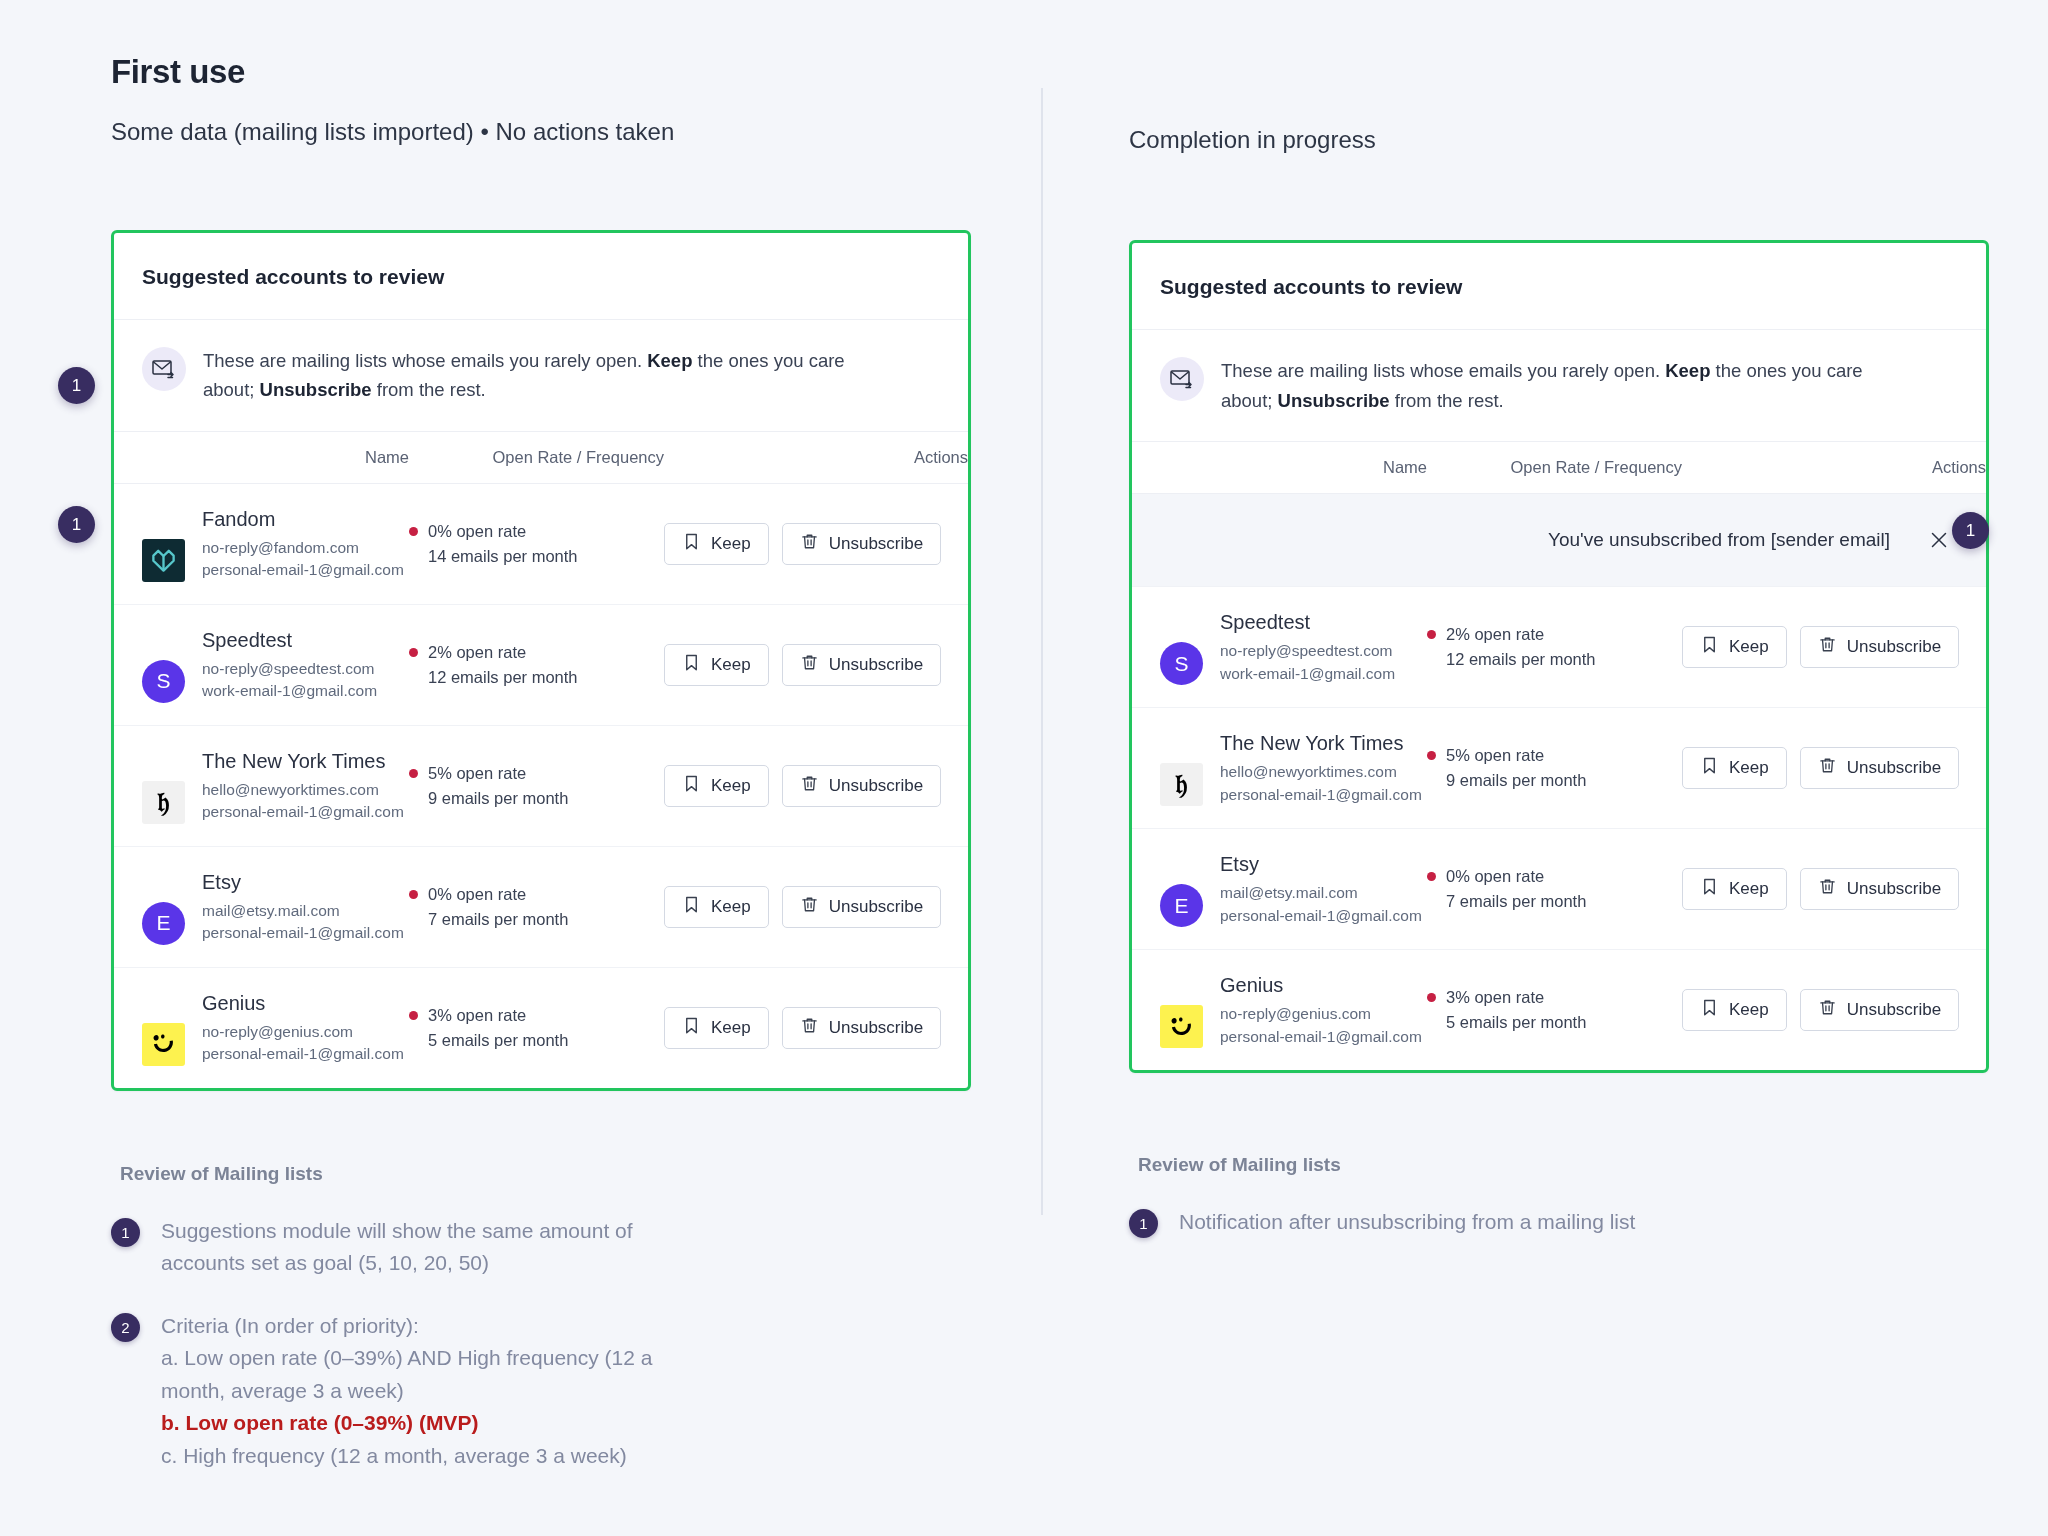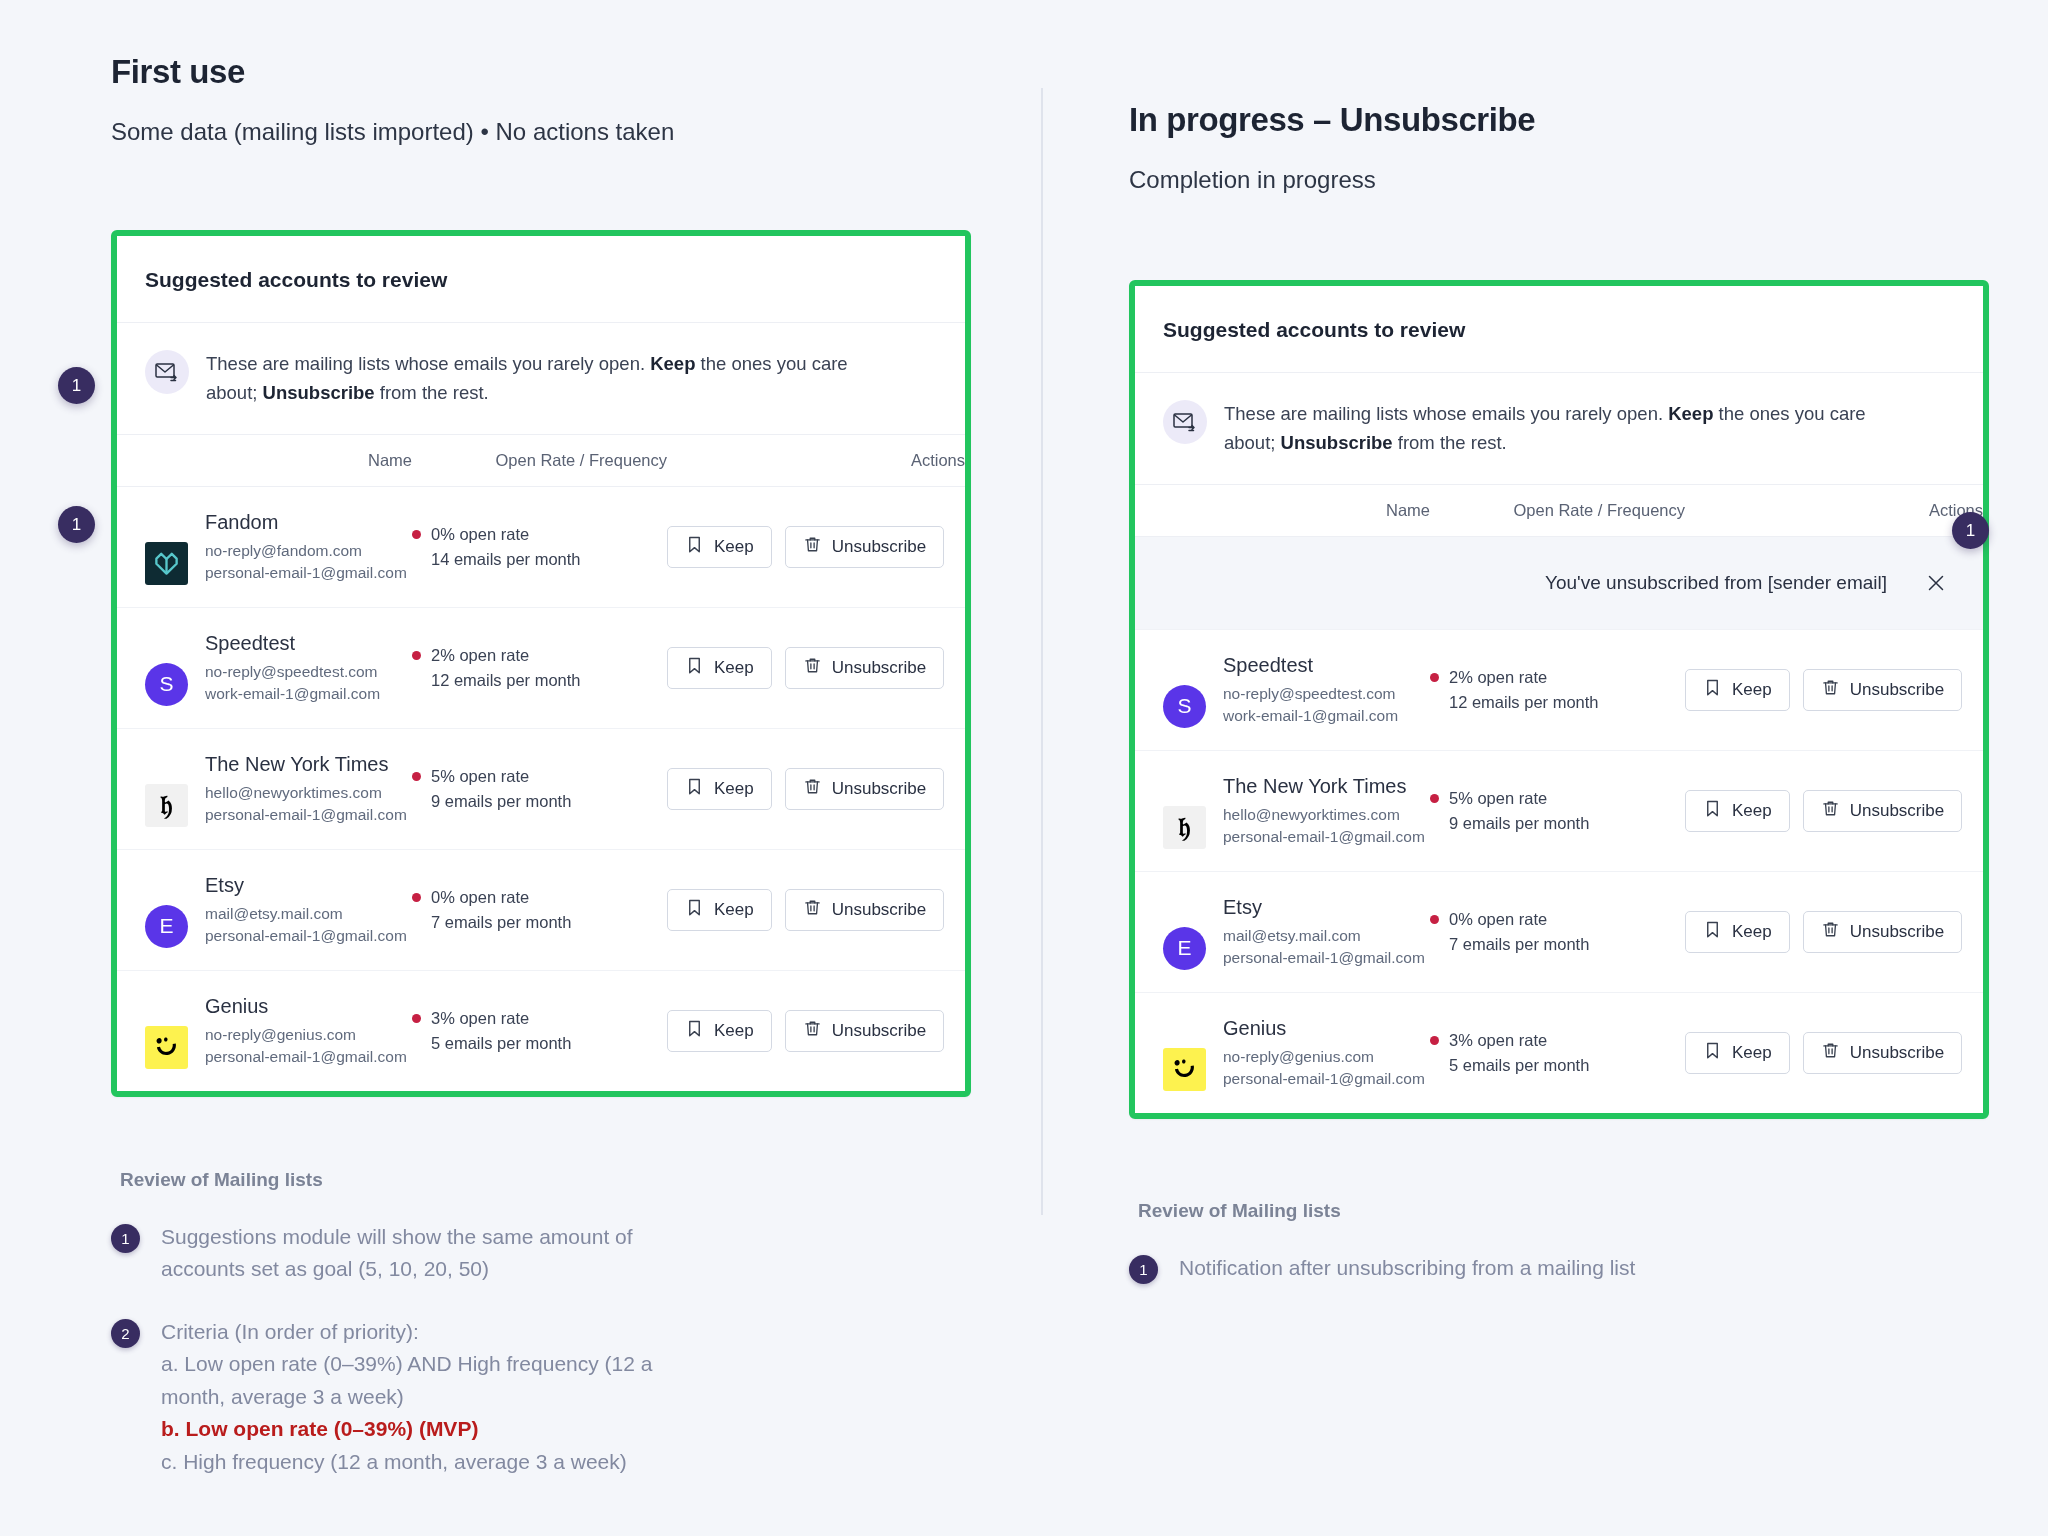--- a/index.html
+++ b/index.html
@@ -45,21 +45,21 @@
     margin-top: 24px;
     font-size: 24px;
     color: #2d3545;
     font-weight: 400;
     line-height: 1.3;
   }
 
   
   .card {
     background: #ffffff;
-    border: 6px solid #22c55e;
+    border: 3px solid #22c55e;
     border-radius: 6px;
     box-shadow: 0 1px 2px rgba(26,32,44,0.04);
     overflow: hidden;
   }
   .card-header {
     padding: 32px 28px 30px 28px;
     border-bottom: 1px solid #edeff4;
   }
   .card-header-title {
     font-size: 21px;
@@ -521,21 +521,20 @@
               <div class="strong">b. Low open rate (0–39%) (MVP)</div>
               <div>c. High frequency (12 a month, average 3 a week)</div>
             </div>
           </div>
         </div>
     </div>
   </div>
 
   <div class="panel panel-right">
     <div style="padding-top:100px;">
-      <div class="panel-title">In progress – Unsubscribe</div>
       <div class="panel-sub">Completion in progress</div>
     </div>
 
     <div class="card" style="margin-top:85px;">
       <div class="card-header">
         <div class="card-header-title">Suggested accounts to review</div>
       </div>
 
       <div class="info-banner">
         <div class="info-icon-wrap">

